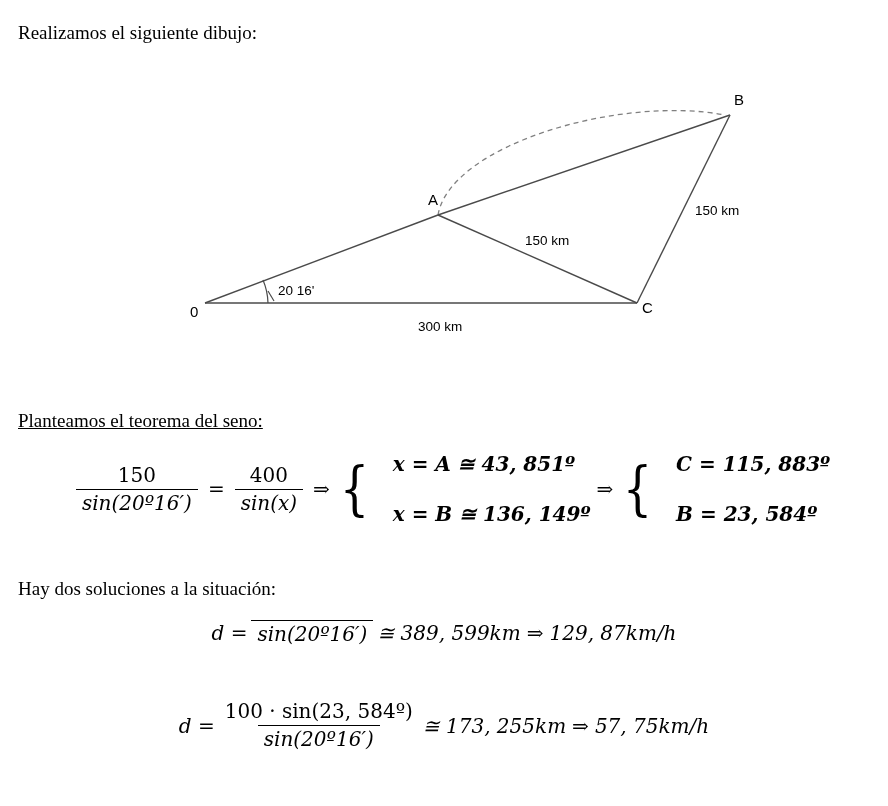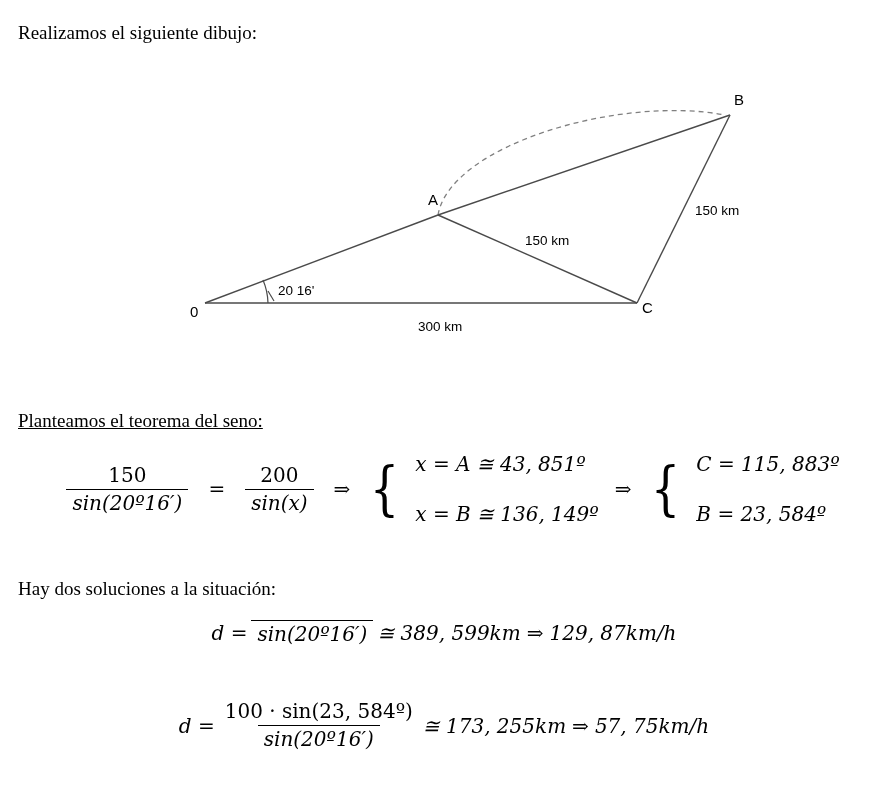--- a/index.html
+++ b/index.html
@@ -47,21 +47,21 @@
     text-decoration: underline;
   }
   #equation-row {
     position: absolute;
     left: 36px;
     top: 452px;
     width: 830px;
     display: flex;
     align-items: center;
     justify-content: center;
-    gap: 10px;
+    gap: 0;
   }
   #solutions-text {
     position: absolute;
     left: 18px;
     top: 576px;
   }
   #solution-1 {
     position: absolute;
     left: 0px;
     top: 620px;
@@ -110,21 +110,22 @@
     line-height: 0.8;
     font-style: normal;
     display: inline-block;
     transform: scaleX(0.8);
   }
   .cases {
     display: inline-flex;
     flex-direction: column;
     justify-content: center;
     gap: 26px;
-    margin-left: 2px;
+    margin-left: 20px;
+    font-weight: bold;
   }
   .case-line {
     white-space: nowrap;
   }
   .op {
     font-style: normal;
     margin: 0 6px;
   }
   .eqline {
     display: inline-flex;
@@ -183,21 +184,21 @@
 
   <div class="para" id="theorem-text">Planteamos el teorema del seno:</div>
 
   <div id="equation-row" class="math">
     <span class="frac">
       <span class="num mathup">150</span>
       <span class="den mathup">sin(20º16′)</span>
     </span>
     <span class="op">=</span>
     <span class="frac">
-      <span class="num mathup">200</span>
+      <span class="num mathup">400</span>
       <span class="den mathup">sin(x)</span>
     </span>
     <span class="op">⇒</span>
     <span class="brace">{</span>
     <span class="cases">
       <span class="case-line">x = A ≅ 43, 851º</span>
       <span class="case-line">x = B ≅ 136, 149º</span>
     </span>
     <span class="op">⇒</span>
     <span class="brace">{</span>

